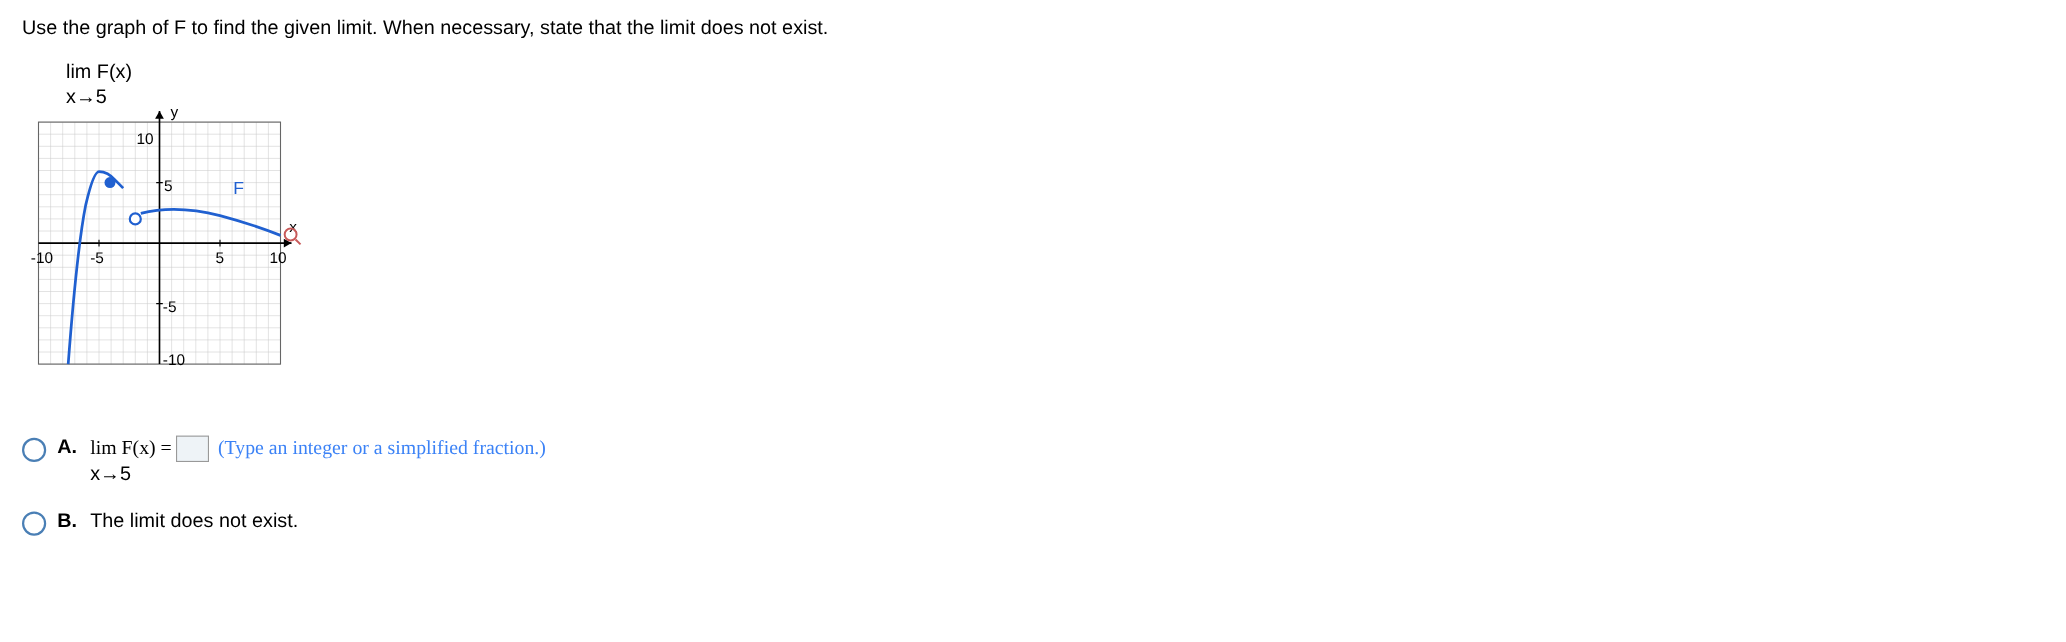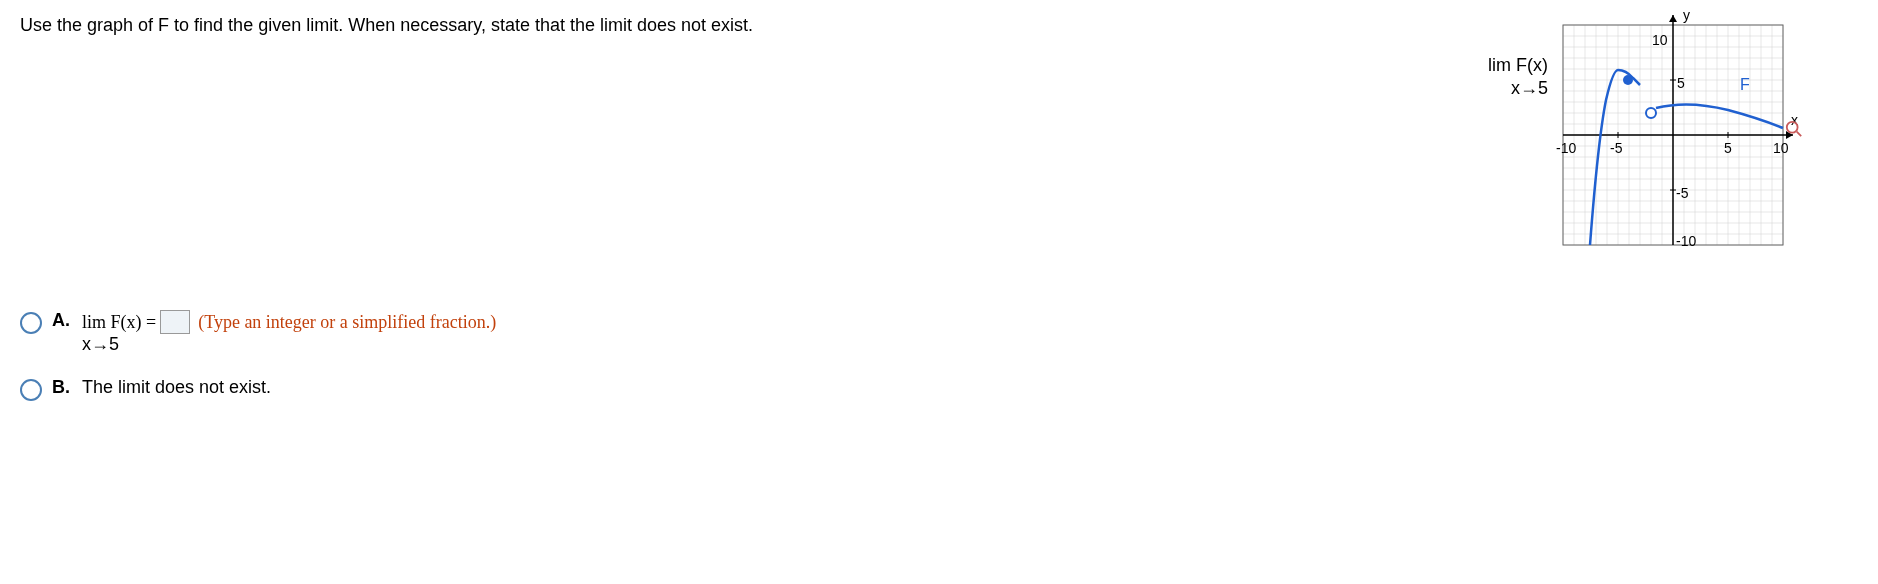--- a/index.html
+++ b/index.html
@@ -8,29 +8,29 @@
   margin: 0;
   padding: 15px 20px;
   width: 1878px;
   box-sizing: border-box;
   color: #000;
 }
 .top-section {
   display: flex;
   justify-content: space-between;
   align-items: flex-start;
+  flex-direction: column;
 }
 .question-text {
   flex: 1;
 }
 .limit-expr {
   margin-left: 40px;
   margin-top: 18px;
   line-height: 1.3;
-  text-align: right;
 }
 .graph-container {
   position: relative;
   width: 250px;
   height: 250px;
   margin-right: 60px;
   margin-top: -5px;
 }
 .graph-svg {
   width: 250px;
@@ -75,21 +75,21 @@
 .answer-box {
   display: inline-block;
   width: 28px;
   height: 22px;
   border: 1px solid #999;
   background: #eef3f7;
   vertical-align: middle;
   margin: 0 4px;
 }
 .hint-text {
-  color: #c2410c;
+  color: #3b82f6;
   margin-left: 4px;
 }
 </style>
 </head>
 <body>
 
 <div class="top-section">
   <div class="question-text">
     <div>Use the graph of F to find the given limit. When necessary, state that the limit does not exist.</div>
     <div class="limit-expr">

